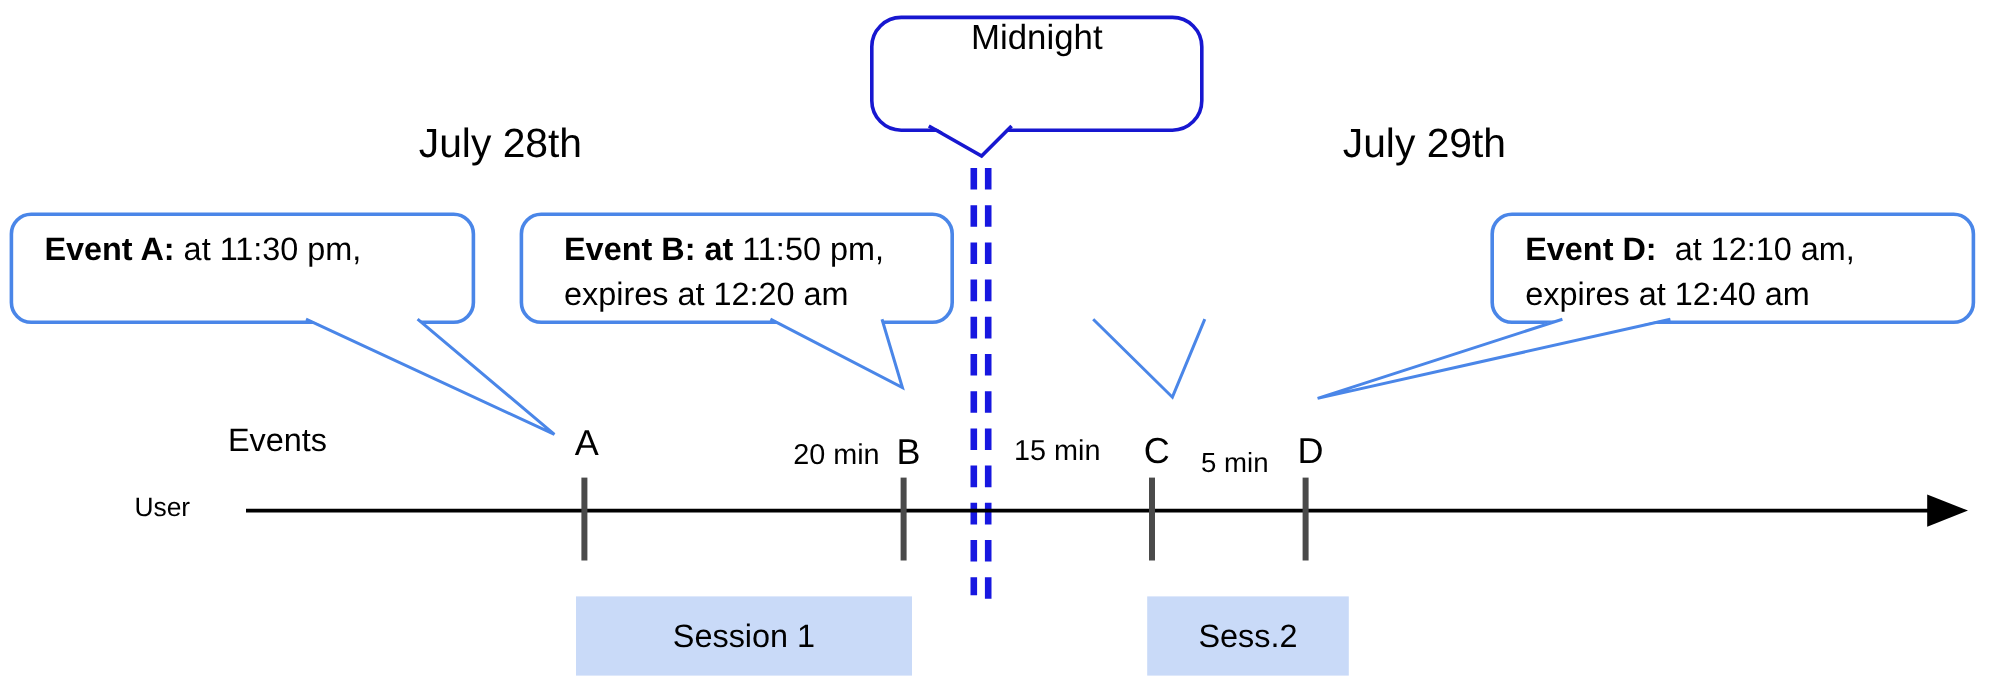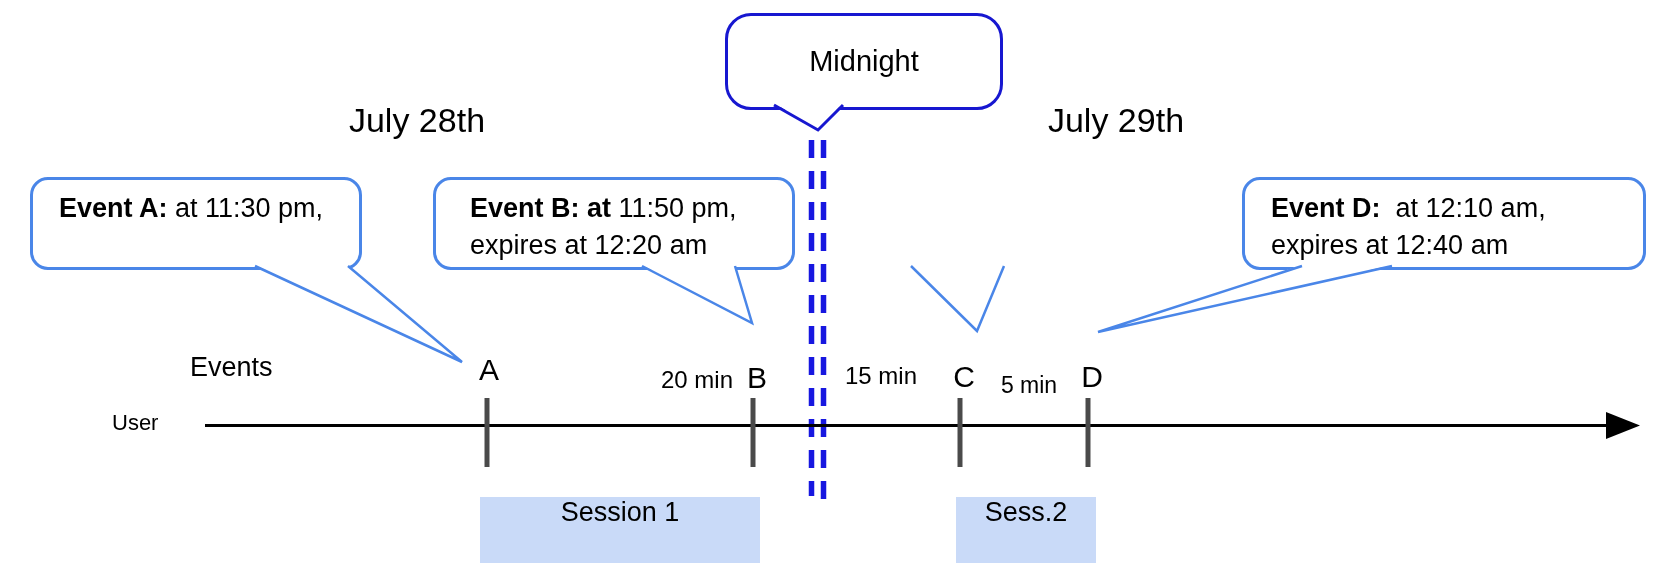--- a/index.html
+++ b/index.html
@@ -13,30 +13,30 @@
     position:absolute;top:177px;height:93px;box-sizing:border-box;
     background:#fff;border:3px solid #4a86e8;border-radius:18px;
     padding:10px 6px 0 26px;font-size:27px;line-height:37px;z-index:2;
   }
   .callout .ln{white-space:pre;}
   .c-bold{font-weight:bold;}
   
   .midnight{
     position:absolute;left:725px;top:13px;width:278px;height:97px;box-sizing:border-box;
     background:#fff;border:3px solid #1717d0;border-radius:26px;z-index:2;
-    display:flex;align-items:center;justify-content:center;font-size:29px;
+    display:flex;align-items:flex-start;justify-content:center;font-size:29px;
   }
   .date-label{position:absolute;top:101px;font-size:34px;transform:translateX(-50%);white-space:nowrap;}
   .events-label{position:absolute;left:190px;top:352px;font-size:27px;}
   .user-label{position:absolute;left:112px;top:410px;font-size:22px;}
   .tick-label{position:absolute;font-size:30px;transform:translateX(-50%);line-height:30px;}
   .gap-label{position:absolute;font-size:24px;transform:translateX(-50%);line-height:24px;white-space:nowrap;}
   .session{
     position:absolute;top:497px;height:66px;background:#c9daf8;z-index:1;
-    display:flex;align-items:flex-start;justify-content:center;font-size:27px;
+    display:flex;align-items:center;justify-content:center;font-size:27px;
   }
 </style>
 </head>
 <body>
 
 <div class="canvas">
 
   <svg class="shape-layer" width="1668" height="578" viewBox="0 0 1668 578">
 
     <line x1="811.5" y1="140" x2="811.5" y2="496" stroke="#1717e0" stroke-width="5.5" stroke-dasharray="18 13"></line>
@@ -70,23 +70,23 @@
       <polygon points="774,103 843,103 818,130" fill="#fff"></polygon>
       <polyline points="774,105 818,130 843,105" fill="none" stroke="#1717d0" stroke-width="3"></polyline>
     </g>
   </svg>
 
   <div class="midnight">
     <span>Midnight</span>
   </div>
 
   <div class="date-label" style="left:417px;">July 28th</div>
-  <div class="date-label" style="left:1116px;">July 29th</div>
+  <div class="date-label" style="left:1187px;">July 29th</div>
 
-  <div class="callout" style="left:30px;width:332px;">
+  <div class="callout" style="left:8px;width:388px;">
     <div class="ln"><span class="c-bold">Event A:</span><span> at 11:30 pm,</span></div>
   </div>
   <div class="callout" style="left:433px;width:362px;padding-left:34px;">
     <div class="ln"><span class="c-bold">Event B: at</span><span> 11:50 pm,</span></div>
     <div class="ln">expires at 12:20 am</div>
   </div>
   <div class="callout" style="left:1242px;width:404px;">
     <div class="ln"><span class="c-bold">Event D:</span><span>  at 12:10 am,</span></div>
     <div class="ln">expires at 12:40 am</div>
   </div>
@@ -99,17 +99,17 @@
   <div class="tick-label" style="left:964px;top:362px;">C</div>
   <div class="tick-label" style="left:1092px;top:362px;">D</div>
 
   <div class="gap-label" style="left:665px;top:368px;margin-left:32px;">20 min</div>
   <div class="gap-label" style="left:881px;top:364px;">15 min</div>
   <div class="gap-label" style="left:1029px;top:373px;font-size:23px;">5 min</div>
 
   <div class="session" style="left:480px;width:280px;">
     <span>Session 1</span>
   </div>
-  <div class="session" style="left:956px;width:140px;">
+  <div class="session" style="left:956px;width:168px;">
     <span>Sess.2</span>
   </div>
 
 </div>
 
 </body></html>

